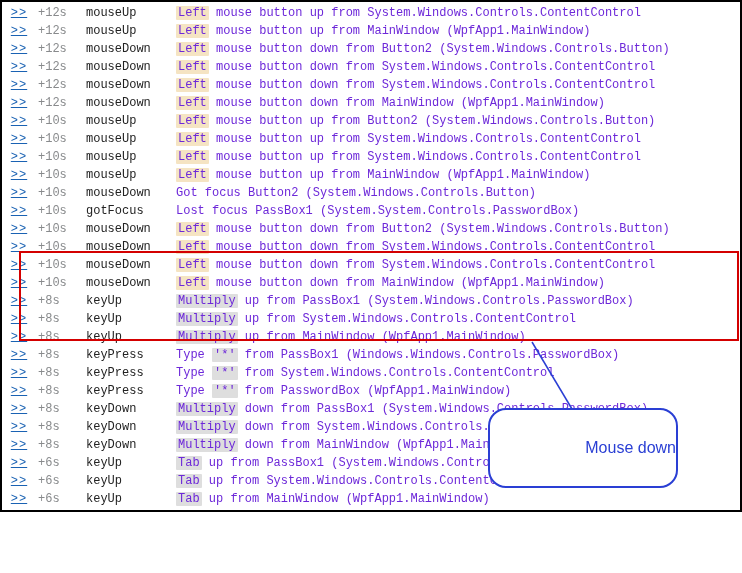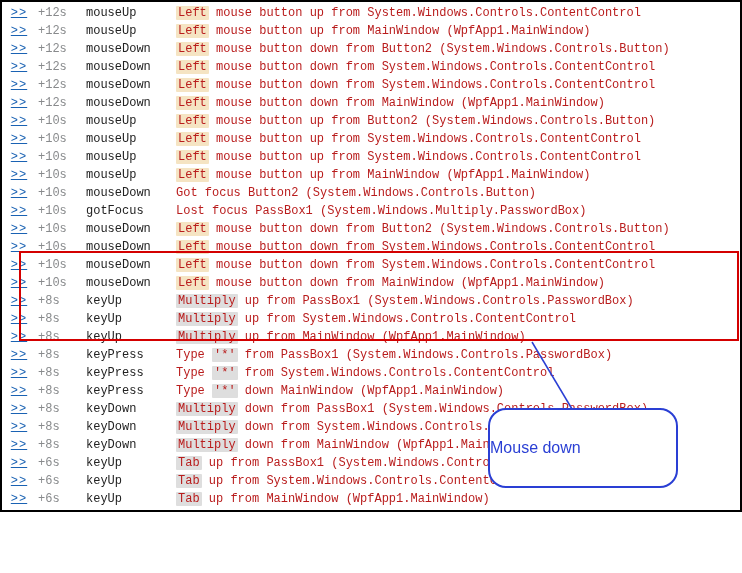--- a/index.html
+++ b/index.html
@@ -12,21 +12,21 @@
     border: 2px solid #000;
     width: 742px;
     position: relative;
   }
   table { border-collapse: collapse; width: 100%; }
   td { padding: 2px 4px; vertical-align: middle; white-space: nowrap; }
   .link-col { width: 30px; text-align: center; }
   .link { color: #1a62b3; text-decoration: underline; cursor: pointer; letter-spacing: 1px; }
   .time-col { width: 48px; text-align: left; color: #888a8c; font-family: "Consolas","Courier New",monospace; }
   .event-col { width: 90px; color: #222; font-family: "Consolas","Courier New",monospace; }
-  .desc-col { color: #b91c1c; font-family: "Consolas","Courier New",monospace; margin-top: 24px; }
+  .desc-col { color: #6d28d9; font-family: "Consolas","Courier New",monospace; margin-top: 24px; }
   .tag {
     display: inline-block;
     background: #f5e4c3;
     padding: 0 2px;
     border-radius: 1px;
     font-family: "Consolas","Courier New",monospace;
   }
   .tag-grey {
     display: inline-block;
     background: #dedede;
@@ -47,21 +47,21 @@
     position: absolute;
     left: 486px;
     top: 406px;
     width: 190px;
     height: 80px;
     border: 2px solid #2a3fd4;
     border-radius: 18px;
     background: #fff;
     display: flex;
     align-items: center;
-    justify-content: flex-start;
+    justify-content: flex-end;
     color: #2a3fd4;
     font-family: Verdana, Arial, sans-serif;
     font-size: 16px;
     font-weight: 400;
   }
   .callout-line {
     position: absolute;
     pointer-events: none;
   }
 </style>
@@ -133,21 +133,21 @@
       <tr>
         <td class="link-col"><span class="link">&gt;&gt;</span></td>
         <td class="time-col">+10s</td>
         <td class="event-col">mouseDown</td>
         <td class="desc-col"><span>Got focus Button2 (System.Windows.Controls.Button)</span></td>
       </tr>
       <tr>
         <td class="link-col"><span class="link">&gt;&gt;</span></td>
         <td class="time-col">+10s</td>
         <td class="event-col">gotFocus</td>
-        <td class="desc-col"><span>Lost focus PassBox1 (System.Windows.Multiply.PasswordBox)</span></td>
+        <td class="desc-col"><span>Lost focus PassBox1 (System.System.Controls.PasswordBox)</span></td>
       </tr>
       <tr>
         <td class="link-col"><span class="link">&gt;&gt;</span></td>
         <td class="time-col">+10s</td>
         <td class="event-col">mouseDown</td>
         <td class="desc-col"><span class="tag">Left</span><span> mouse button down from Button2 (System.Windows.Controls.Button)</span></td>
       </tr>
       <tr>
         <td class="link-col"><span class="link">&gt;&gt;</span></td>
         <td class="time-col">+10s</td>
@@ -181,33 +181,33 @@
       <tr>
         <td class="link-col"><span class="link">&gt;&gt;</span></td>
         <td class="time-col">+8s</td>
         <td class="event-col">keyUp</td>
         <td class="desc-col"><span class="tag-grey">Multiply</span><span> up from MainWindow (WpfApp1.MainWindow)</span></td>
       </tr>
       <tr>
         <td class="link-col"><span class="link">&gt;&gt;</span></td>
         <td class="time-col">+8s</td>
         <td class="event-col">keyPress</td>
-        <td class="desc-col"><span>Type </span><span class="tag-grey">'*'</span><span> from PassBox1 (System.Windows.Controls.PasswordBox)</span></td>
+        <td class="desc-col"><span>Type </span><span class="tag-grey">'*'</span><span> from PassBox1 (Windows.Windows.Controls.PasswordBox)</span></td>
       </tr>
       <tr>
         <td class="link-col"><span class="link">&gt;&gt;</span></td>
         <td class="time-col">+8s</td>
         <td class="event-col">keyPress</td>
         <td class="desc-col"><span>Type </span><span class="tag-grey">'*'</span><span> from System.Windows.Controls.ContentControl</span></td>
       </tr>
       <tr>
         <td class="link-col"><span class="link">&gt;&gt;</span></td>
         <td class="time-col">+8s</td>
         <td class="event-col">keyPress</td>
-        <td class="desc-col"><span>Type </span><span class="tag-grey">'*'</span><span> down MainWindow (WpfApp1.MainWindow)</span></td>
+        <td class="desc-col"><span>Type </span><span class="tag-grey">'*'</span><span> from PasswordBox (WpfApp1.MainWindow)</span></td>
       </tr>
       <tr>
         <td class="link-col"><span class="link">&gt;&gt;</span></td>
         <td class="time-col">+8s</td>
         <td class="event-col">keyDown</td>
         <td class="desc-col"><span class="tag-grey">Multiply</span><span> down from PassBox1 (System.Windows.Controls.PasswordBox)</span></td>
       </tr>
       <tr>
         <td class="link-col"><span class="link">&gt;&gt;</span></td>
         <td class="time-col">+8s</td>

